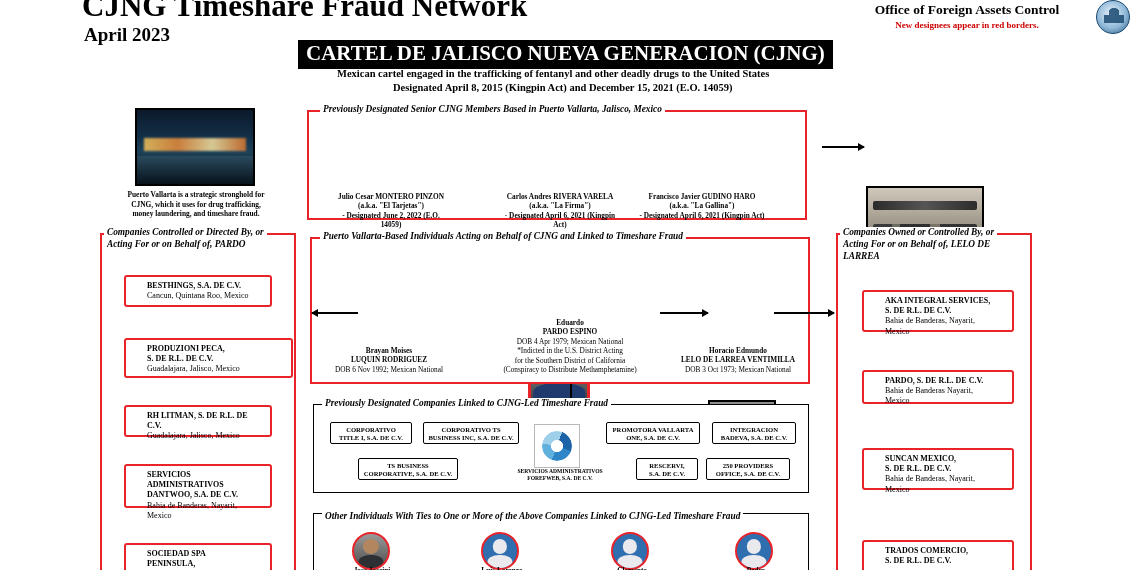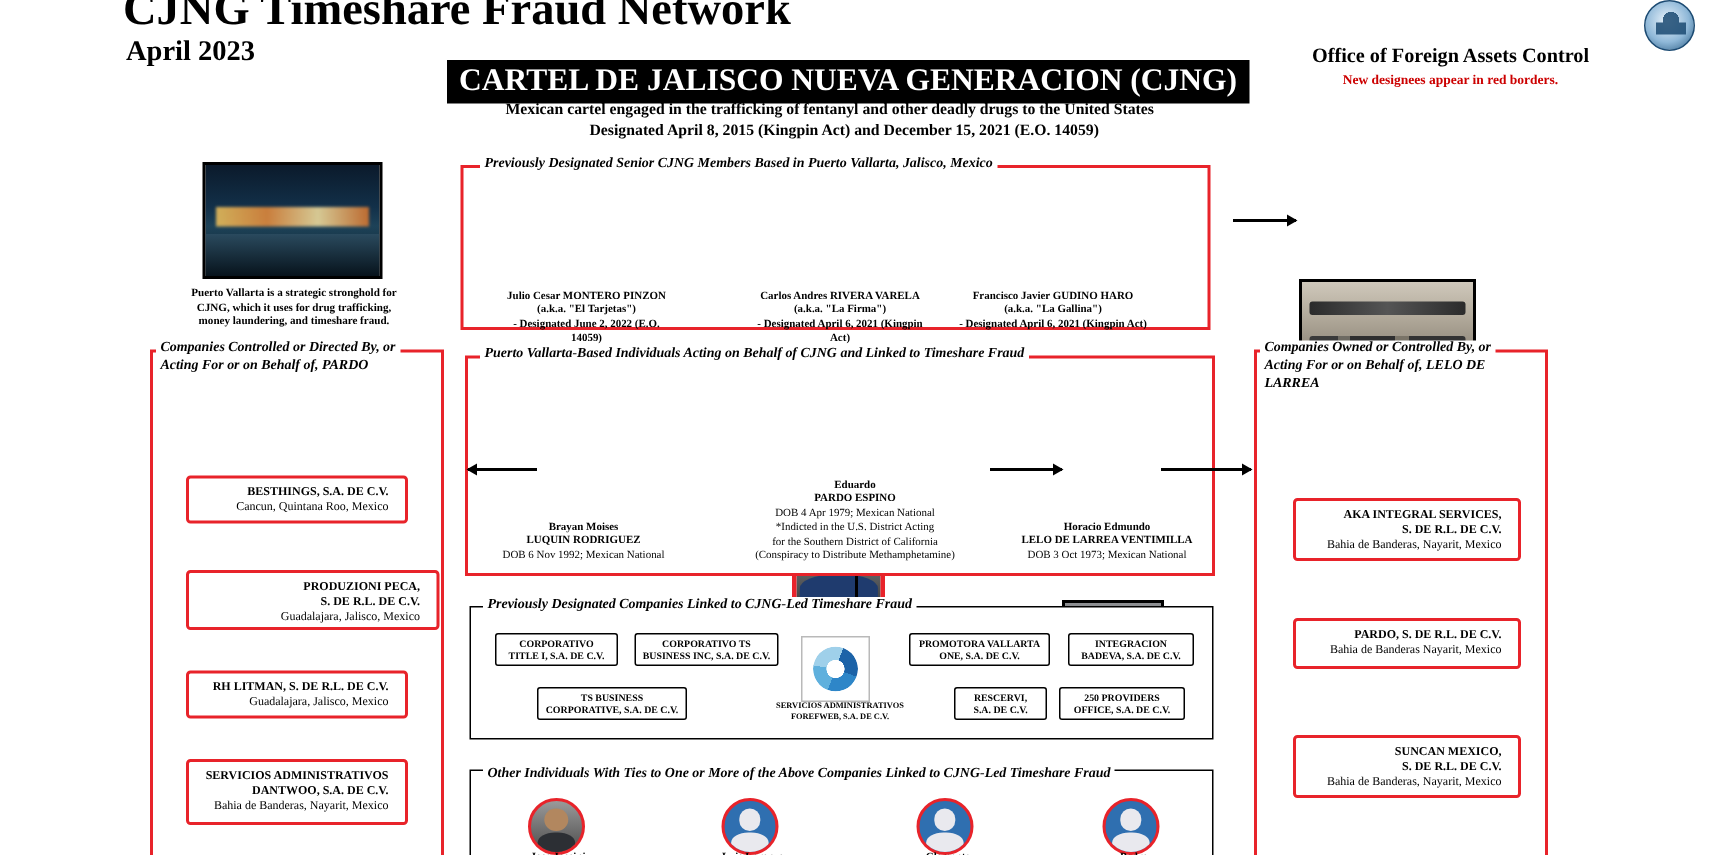--- a/index.html
+++ b/index.html
@@ -21,21 +21,20 @@
     font-size: 31px; font-weight: bold; letter-spacing: 0px;
     white-space: nowrap;
   }
   .title-date {
     position: absolute; left: 84px; top: 24px;
     font-size: 19px; font-weight: bold;
   }
   .ofac-wrap {
     position: absolute; right: 8px; top: 0px; text-align: center;
     width: 330px;
-    margin-top: 28px;
   }
   .ofac-line1 { font-size: 13.5px; font-weight: bold; display:inline-block; }
   .ofac-line2 { font-size: 9px; color: #cc0000; font-weight: bold; margin-top: 2px;}
   .ofac-seal {
     position: absolute; right: 10px; top: 0px;
     width: 34px; height: 34px; border-radius: 50%;
     background: radial-gradient(circle at 45% 40%, #eaf3fb 0%, #8fb8d8 55%, #25577f 100%);
     border: 1.5px solid #1b4a72;
   }
   .ofac-seal::after{
@@ -65,26 +64,25 @@
     position: absolute; left: 393px; top: 82px;
     font-size: 10.5px; font-weight: bold; white-space: nowrap;
   }
 
   
   .box-red {
     position: absolute;
     border: 2px solid #e8232a;
     background: #fff;
     border-radius: 3px;
-    text-align: right;
+    text-align: left;
     font-size: 8px;
     font-weight: bold;
     line-height: 1.28;
-    padding: 4px 11px;
-    margin-top: 42px;
+    padding: 4px 21px;
   }
   .box-black {
     position: absolute;
     border: 1.6px solid #000;
     background: #fff;
     text-align: center;
     font-size: 6.6px;
     line-height: 1.25;
     padding: 3px 2px;
     font-weight: bold;

